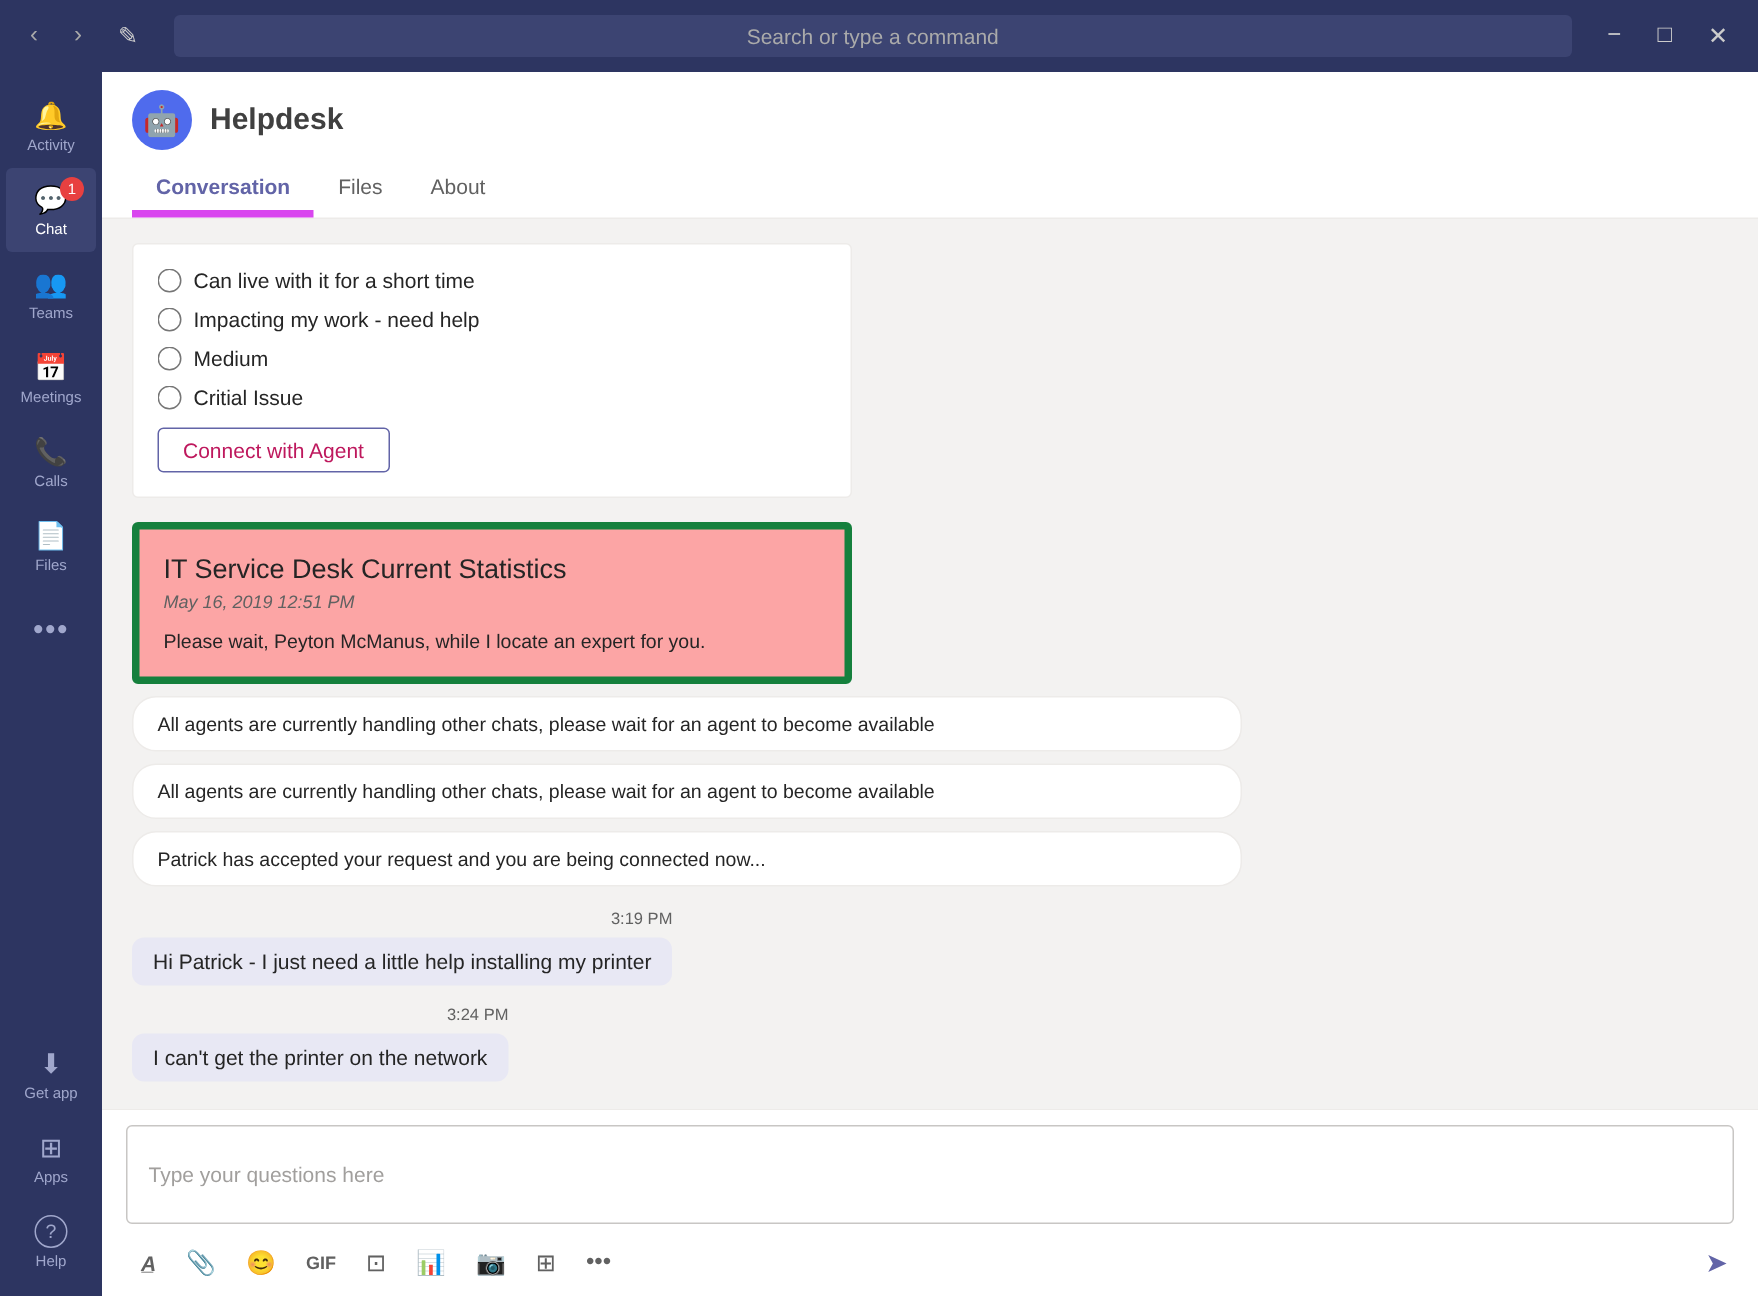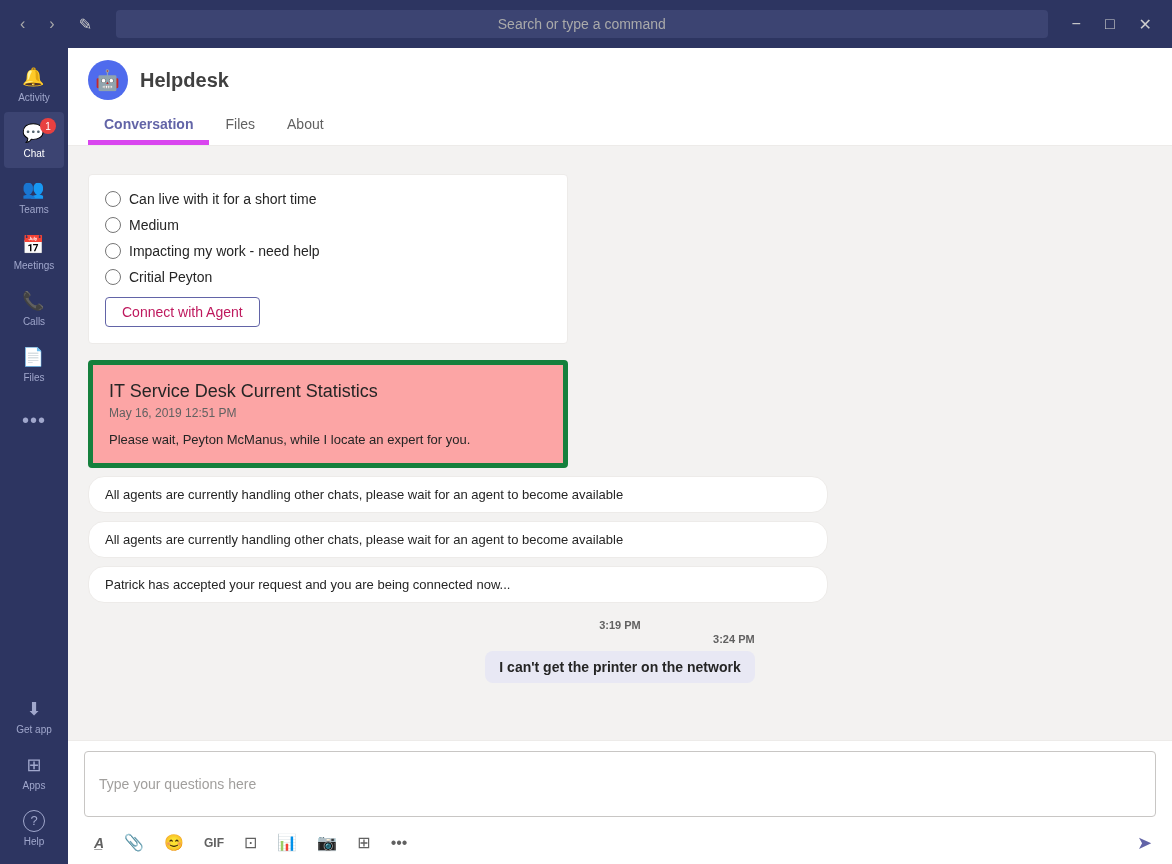--- a/index.html
+++ b/index.html
@@ -75,54 +75,54 @@
     }
     .bot-name { font-size: 20px; font-weight: 600; color: #404040; }
     .chat-tabs { display: flex; gap: 0; }
     .chat-tab {
       padding: 8px 16px; font-size: 14px; cursor: pointer; color: #616161;
       border-bottom: 2px solid transparent; position: relative;
     }
     .chat-tab.active { color: #6264a7; border-bottom: 5px solid #d946ef; font-weight: 600; }
 
     
-    .messages-area { flex: 1; overflow-y: auto; padding: 16px 20px; display: flex; flex-direction: column; gap: 8px; margin-top: 12px; }
+    .messages-area { flex: 1; overflow-y: auto; padding: 16px 20px; display: flex; flex-direction: column; gap: 8px; }
 
     
     .card {
       background: white; border: 1px solid #edebe9; border-radius: 4px;
       padding: 16px; max-width: 480px; width: 100%;
     }
     .card-radio-group { display: flex; flex-direction: column; gap: 10px; margin-bottom: 12px; }
     .card-radio { display: flex; align-items: center; gap: 8px; font-size: 14px; color: #252525; cursor: pointer; }
     .card-radio input[type=radio] { accent-color: #6264a7; width: 16px; height: 16px; cursor: pointer; }
     .connect-btn {
       border: 1px solid #6264a7; color: #be185d; background: white; padding: 6px 16px;
       border-radius: 4px; font-size: 14px; cursor: pointer; font-weight: 500;
     }
 
     
     .stats-card {
       background: #fca5a5; border: 5px solid #15803d; border-radius: 4px;
       padding: 16px; max-width: 480px; width: 100%; margin-top: 8px;
     }
     .stats-card-title { font-size: 18px; color: #252525; margin-bottom: 4px; }
-    .stats-card-date { font-size: 12px; color: #616161; margin-bottom: 12px; }
+    .stats-card-date { font-size: 12px; color: #616161; margin-bottom: 12px; font-style: italic; }
     .stats-card-body { font-size: 13px; color: #252525; }
     .stats-row { display: flex; justify-content: space-between; margin-top: 8px; }
     .stats-labels { font-weight: 600; text-align: right; }
 
     
     .system-message {
       background: white; border: 1px solid #edebe9; border-radius: 16px;
       padding: 10px 16px; font-size: 13px; color: #252525; max-width: 740px;
     }
 
     
-    .user-messages { display: flex; flex-direction: column; align-items: center; gap: 0; margin-top: 8px; font-weight: bold; }
+    .user-messages { display: flex; flex-direction: column; align-items: flex-start; gap: 14px; margin-top: 8px; }
     .user-message-group { display: flex; flex-direction: column; align-items: flex-end; gap: 4px; }
     .user-message-time { font-size: 11px; color: #616161; margin-bottom: 2px; }
     .user-bubble {
       background: #e8e8f4; border-radius: 8px; padding: 8px 14px;
       font-size: 14px; color: #252525; max-width: 400px;
     }
 
     
     .input-area {
       background: white; border-top: 1px solid #edebe9; padding: 10px 16px 0 16px; flex-shrink: 0;
@@ -236,49 +236,50 @@
     <div class="messages-area">
 
       <div class="card">
         <div class="card-radio-group">
           <label class="card-radio">
             <input type="radio" name="priority" style="">
             <span>Can live with it for a short time</span>
           </label>
           <label class="card-radio">
             <input type="radio" name="priority" style="">
+            <span>Impacting my work - need help</span>
+          </label>
+          <label class="card-radio">
+            <input type="radio" name="priority" style="">
             <span>Medium</span>
           </label>
           <label class="card-radio">
             <input type="radio" name="priority" style="">
-            <span>Impacting my work - need help</span>
-          </label>
-          <label class="card-radio">
-            <input type="radio" name="priority" style="">
-            <span>Critial Peyton</span>
+            <span>Critial Issue</span>
           </label>
         </div>
         <button class="connect-btn">Connect with Agent</button>
       </div>
 
       <div class="stats-card">
         <div class="stats-card-title">IT Service Desk Current Statistics</div>
         <div class="stats-card-date">May 16, 2019 12:51 PM</div>
         <div class="stats-card-body">
           <div>Please wait, Peyton McManus, while I locate an expert for you.</div>
         </div>
       </div>
 
       <div class="system-message">All agents are currently handling other chats, please wait for an agent to become available</div>
       <div class="system-message">All agents are currently handling other chats, please wait for an agent to become available</div>
       <div class="system-message">Patrick has accepted your request and you are being connected now...</div>
 
       <div class="user-messages">
         <div class="user-message-group">
           <div class="user-message-time">3:19 PM</div>
+          <div class="user-bubble">Hi Patrick - I just need a little help installing my printer</div>
         </div>
         <div class="user-message-group">
           <div class="user-message-time">3:24 PM</div>
           <div class="user-bubble">I can't get the printer on the network</div>
         </div>
       </div>
 
     </div>
 
     <div class="input-area">

